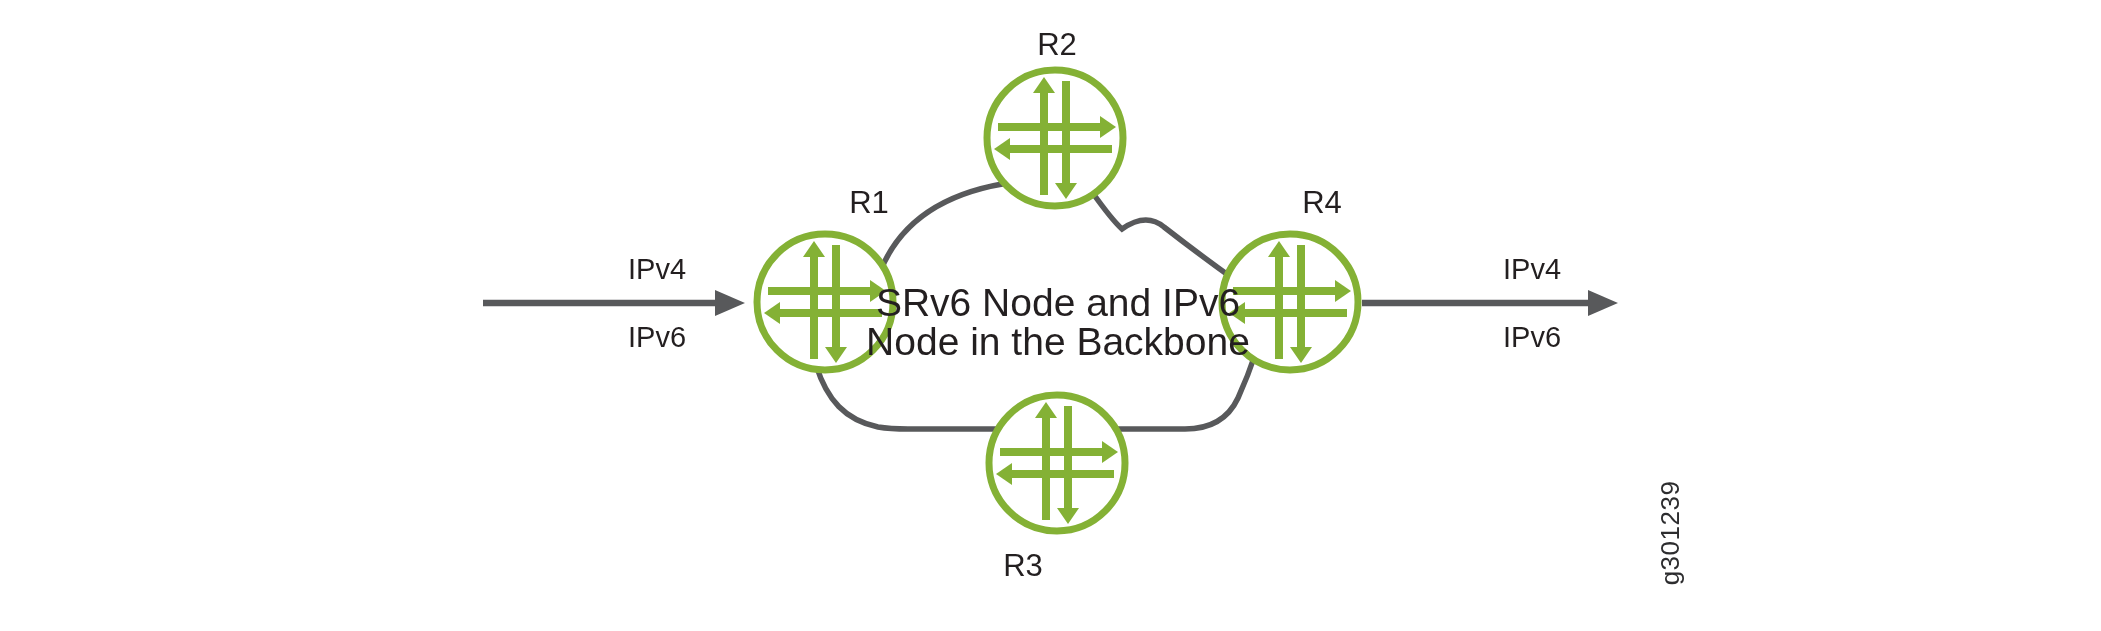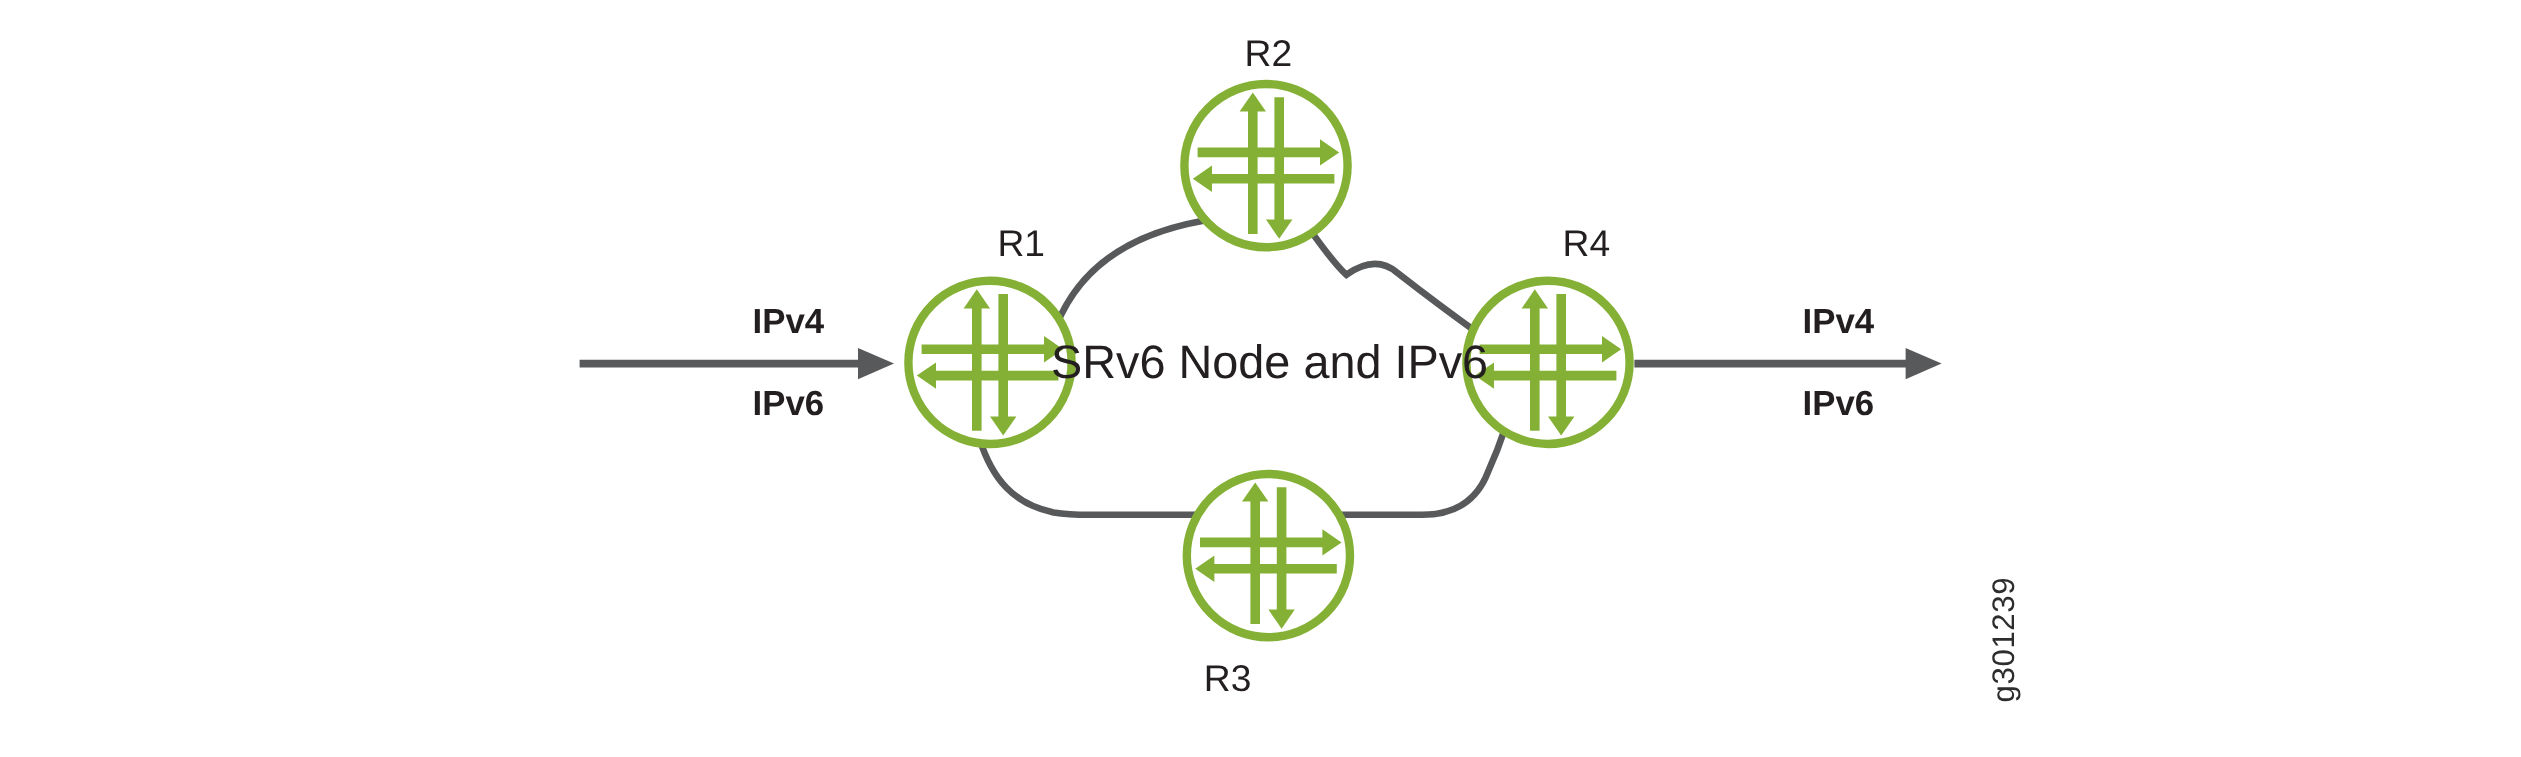--- a/index.html
+++ b/index.html
@@ -26,21 +26,21 @@
   .fa{stroke:var(--line-gray,#58595b);stroke-width:6.5;fill:none;}
   .fh{fill:var(--line-gray,#58595b);stroke:none;}
   
   .lbl{
     position:absolute;
     transform:translate(-50%,-50%);
     white-space:nowrap;
     color:var(--text-black,#231f20);
   }
   .router-label{font-size:31px;font-weight:400;}
-  .flow-label{font-size:29px;font-weight:700;}
+  .flow-label{font-size:29px;font-weight:400;}
   .caption-line{font-size:39px;font-weight:400;}
   .figure-id{
     font-size:26px;
     color:#2d2d2f;
     letter-spacing:0.5px;
     transform:translate(-50%,-50%) rotate(-90deg);
   }
 </style>
 </head>
 <body>
@@ -75,28 +75,29 @@
       <line class="fa" x1="1362" y1="303" x2="1590" y2="303"></line>
       <polygon class="fh" points="1588,290 1618,303 1588,316"></polygon>
     </g>
 
     <use href="#jrouter" xlink:href="#jrouter" x="825" y="302"></use>
     <use href="#jrouter" xlink:href="#jrouter" x="1055" y="138"></use>
     <use href="#jrouter" xlink:href="#jrouter" x="1057" y="463"></use>
     <use href="#jrouter" xlink:href="#jrouter" x="1290" y="302"></use>
   </svg>
 
-  <div class="lbl router-label" style="left:851px;top:203px;">R1</div>
+  <div class="lbl router-label" style="left:869px;top:203px;">R1</div>
   <div class="lbl router-label" style="left:1057px;top:45px;">R2</div>
   <div class="lbl router-label" style="left:1023px;top:566px;">R3</div>
   <div class="lbl router-label" style="left:1322px;top:203px;">R4</div>
 
   <div class="lbl flow-label" style="left:657px;top:269px;">IPv4</div>
   <div class="lbl flow-label" style="left:657px;top:337px;">IPv6</div>
 
   <div class="lbl flow-label" style="left:1532px;top:269px;">IPv4</div>
   <div class="lbl flow-label" style="left:1532px;top:337px;">IPv6</div>
 
   <div class="lbl caption-line" style="left:1058px;top:303px;">SRv6 Node and IPv6</div>
+  <div class="lbl caption-line" style="left:1058px;top:342px;">Node in the Backbone</div>
 
   <div class="lbl figure-id" style="left:1670px;top:533px;">g301239</div>
 
 </div>
 
 </body></html>

